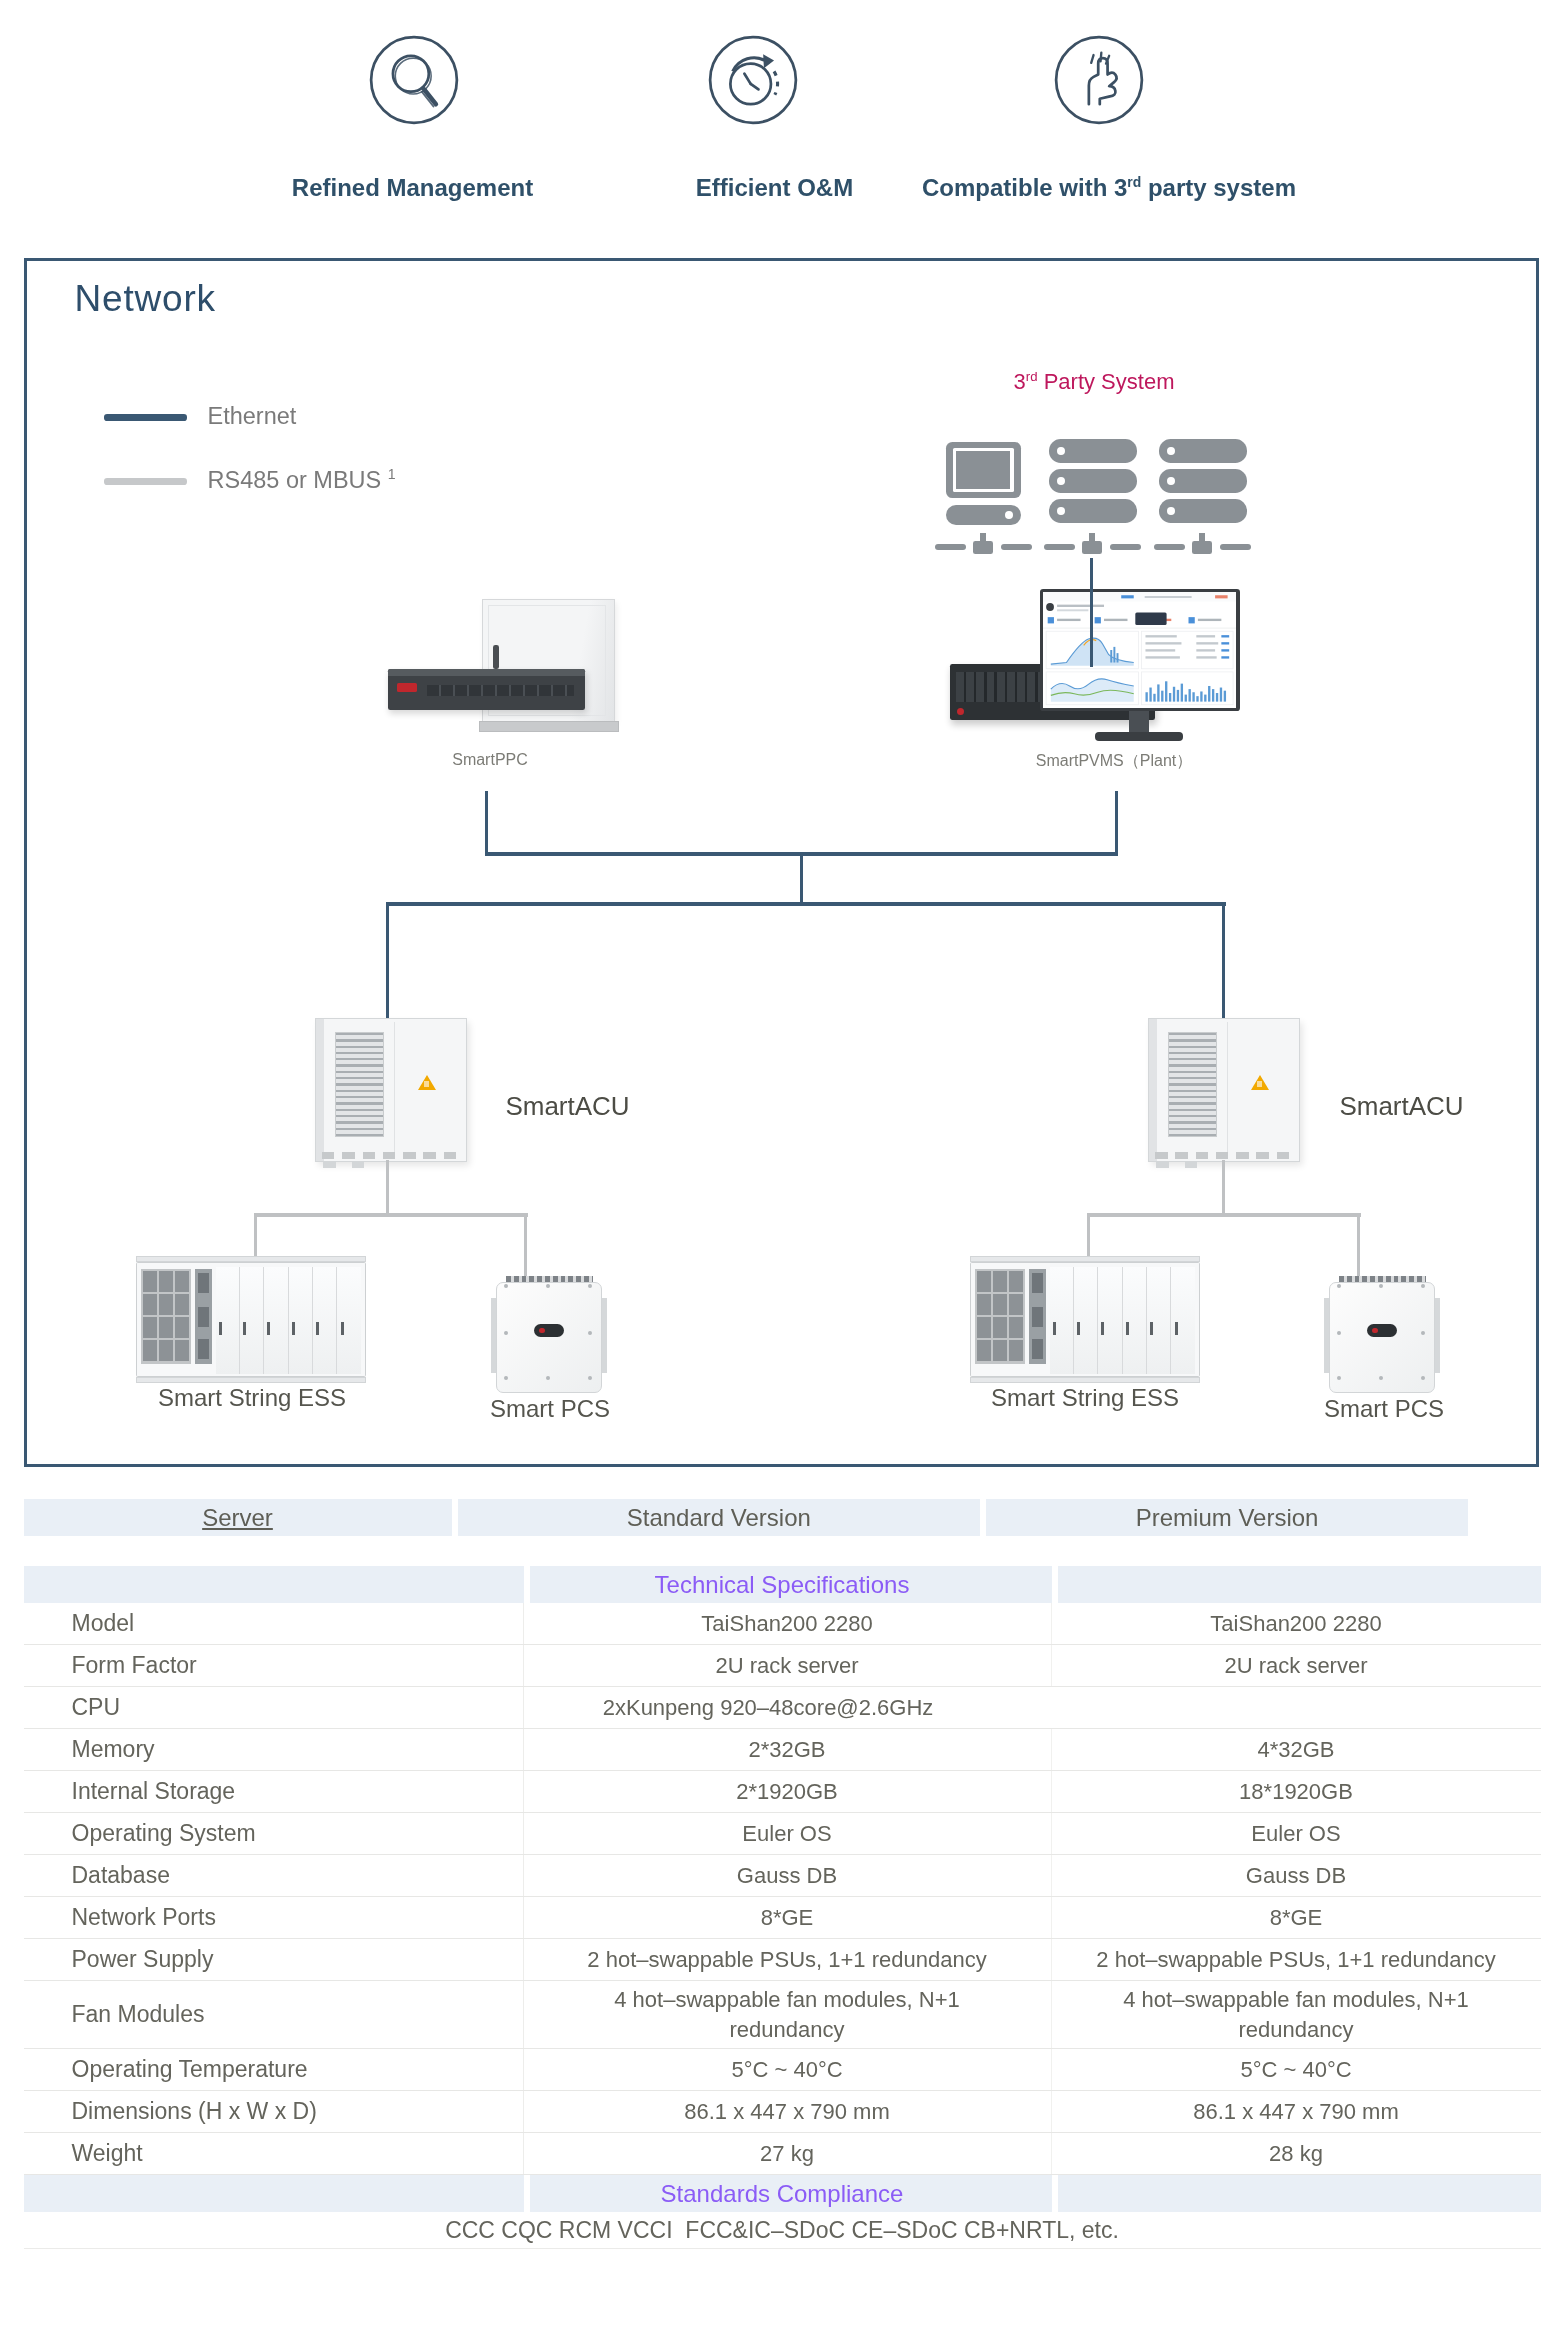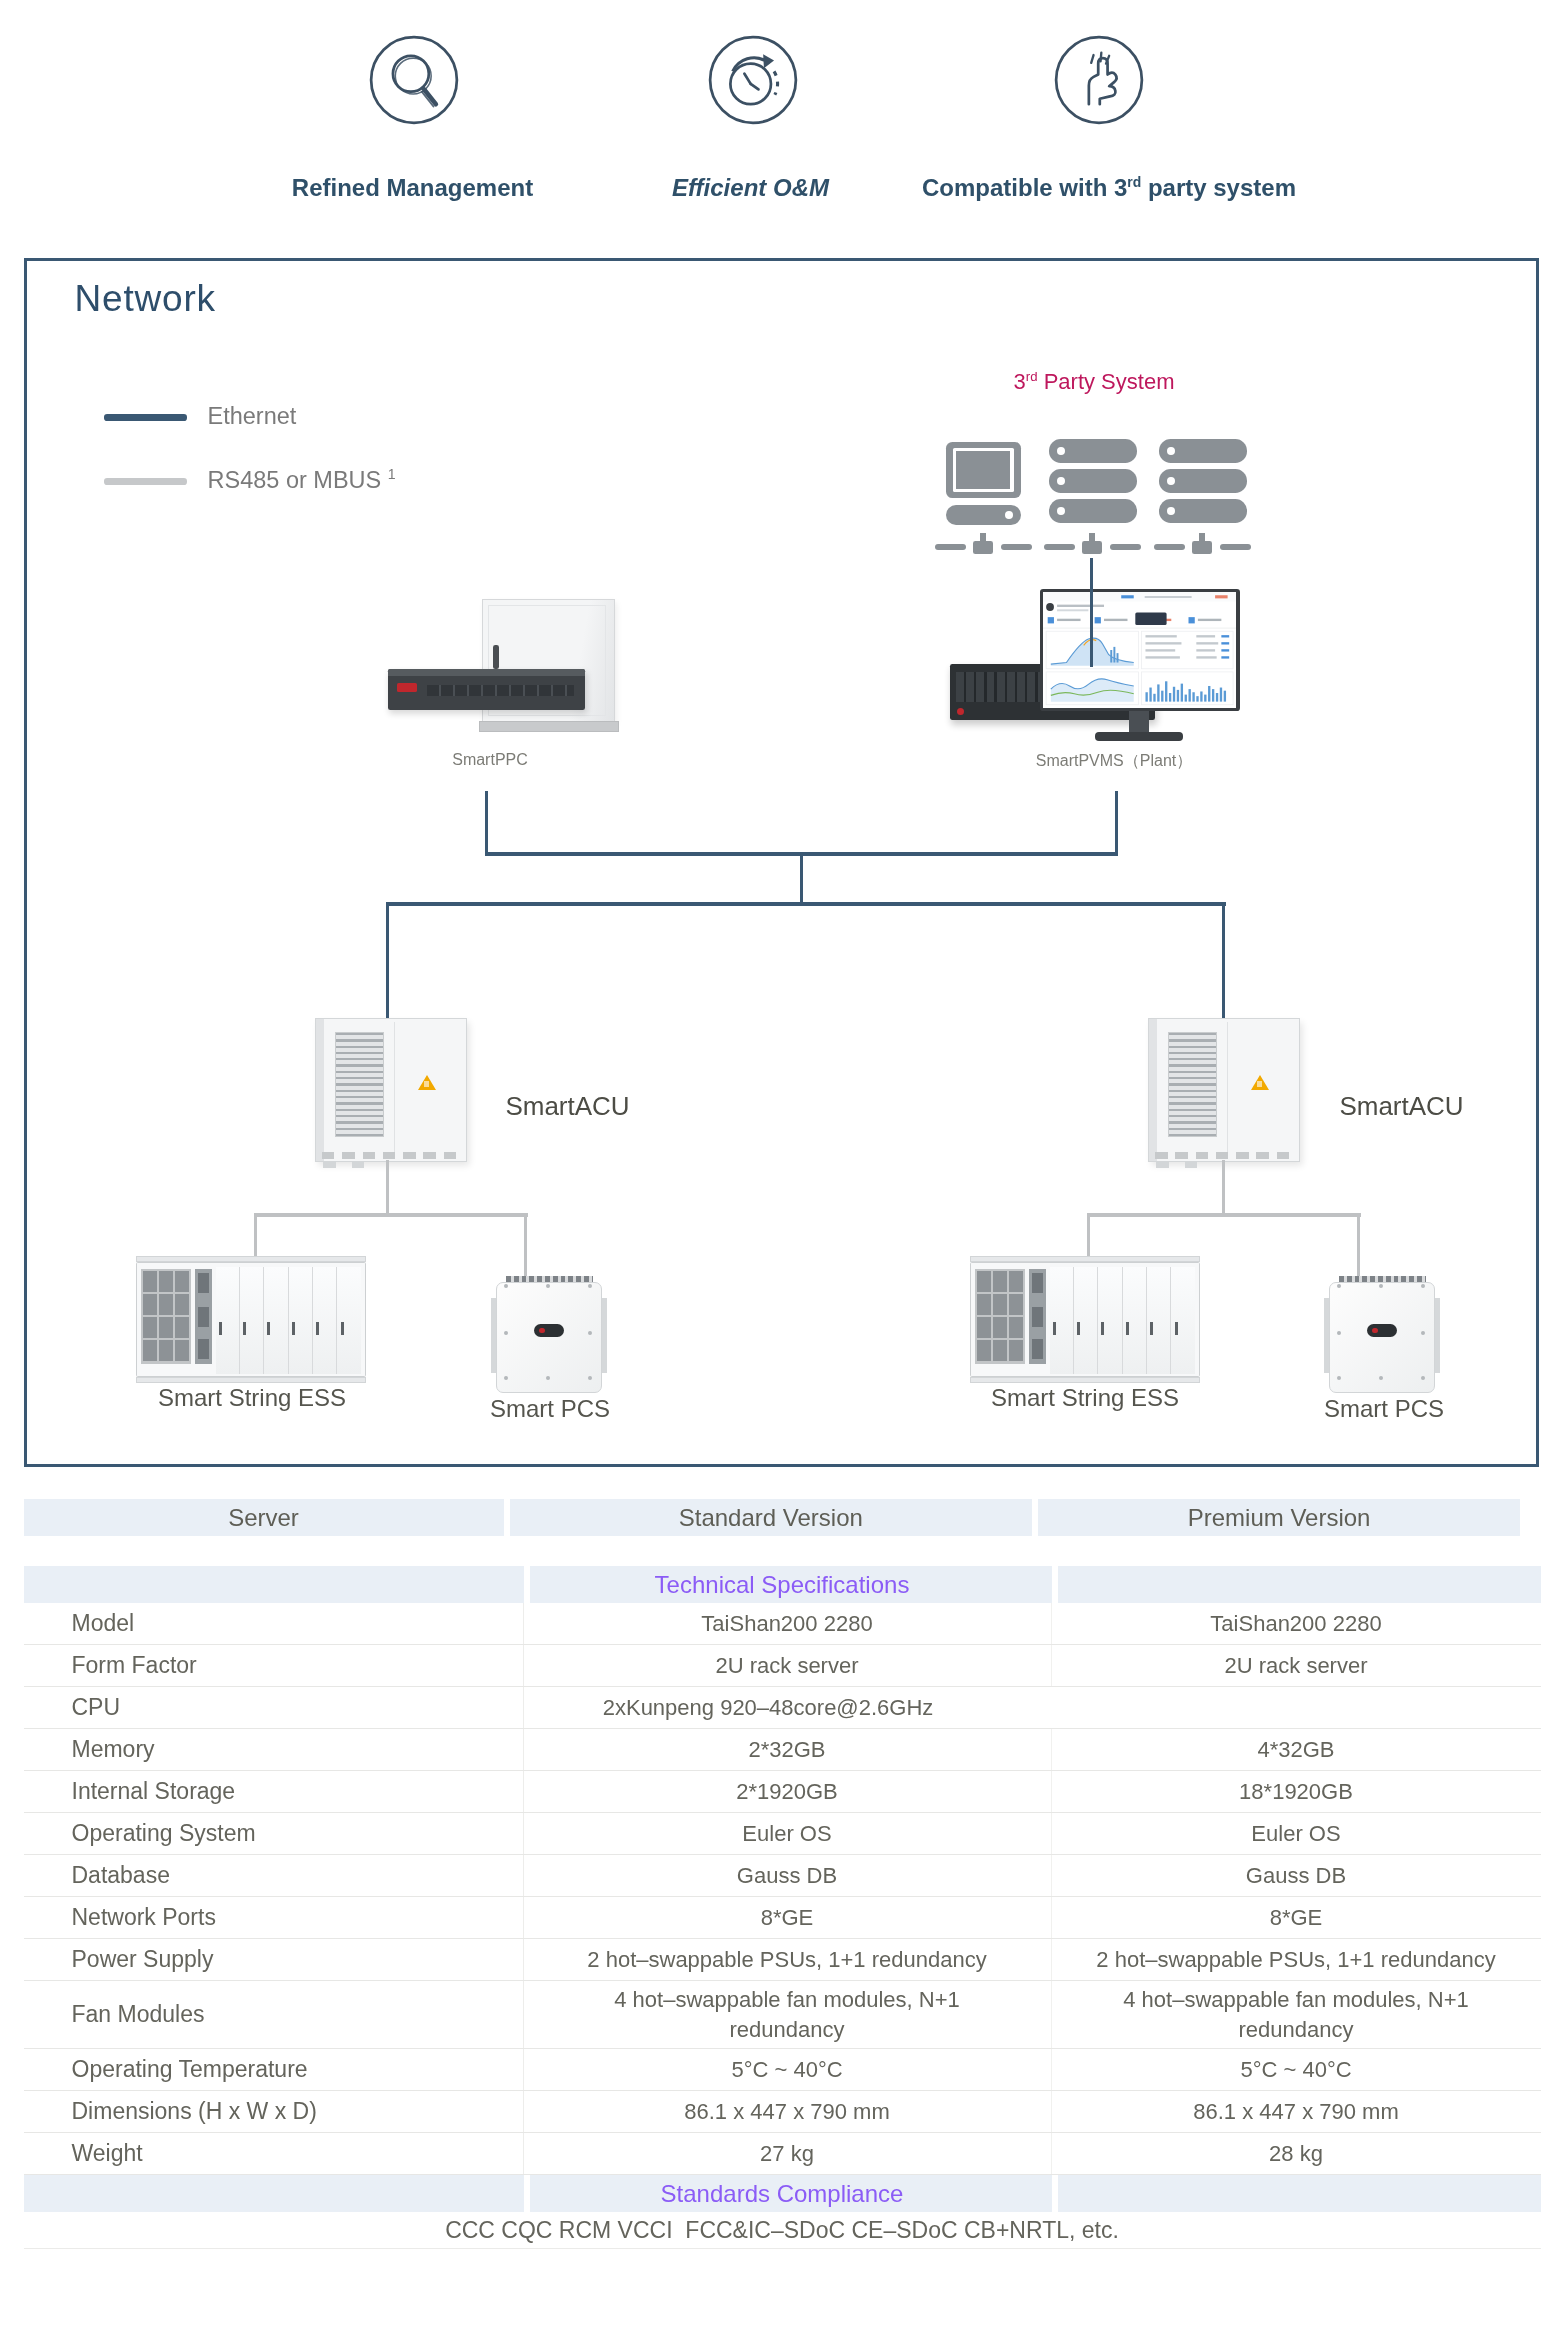--- a/index.html
+++ b/index.html
@@ -124,21 +124,21 @@
     <svg width="92" height="92" viewBox="0 0 118 118" fill="none" stroke="#3C5063">
       <circle cx="59" cy="59" r="55" stroke-width="3.5"></circle>
       <circle cx="56" cy="64" r="26" stroke-width="3.5"></circle>
       <path d="M56 64 L48 51" stroke-width="3.5" stroke-linecap="round"></path>
       <path d="M56 64 L66 71" stroke-width="3.5" stroke-linecap="round"></path>
       <path d="M33 48 A30 30 0 0 1 76 35" stroke-width="4"></path>
       <path d="M72 26 L86 34 L73 44 Z" fill="#3C5063" stroke="none"></path>
       <path d="M86 48 A30 30 0 0 1 87 78" stroke-width="4" stroke-dasharray="6 8"></path>
     </svg>
   </div>
-  <div class="feature-label" style="left:594px;width:313px;font-style:italic;"><span>Efficient O&amp;M</span><sup></sup><span></span></div>
+  <div class="feature-label" style="left:618px;width:313px;"><span>Efficient O&amp;M</span><sup></sup><span></span></div>
 
   <div class="fcircle" style="left:1053px;">
     <svg width="92" height="92" viewBox="0 0 118 118" fill="none" stroke="#3C5063">
       <circle cx="59" cy="59" r="55" stroke-width="3.5"></circle>
       <path d="M52 27 L49 37" stroke-width="3" stroke-linecap="round"></path>
       <path d="M62 24 L61 35" stroke-width="3" stroke-linecap="round"></path>
       <path d="M72 28 L68 38" stroke-width="3" stroke-linecap="round"></path>
       <path d="M46 90 L46 66 Q46 58 52 55 L58 52 L58 38 Q58 31 64 31 Q70 31 70 38 L70 52 Q76 47 80 52 Q84 57 78 62 L72 67 Q79 67 80 73 Q81 79 73 80 L60 83 L60 90" stroke-width="3.5" stroke-linejoin="round" stroke-linecap="round"></path>
     </svg>
   </div>
@@ -432,21 +432,21 @@
       <span class="railR"></span>
       <span class="body"></span>
       <span class="screws"></span>
       <span class="disp"></span>
   </div>
   <div class="nlabel" style="left:1260px;top:1134px;width:195px;font-size:24px;color:#55554E;">Smart PCS</div>
 </div>
 
 <div class="spec">
   <div class="hband">
-    <div class="hcell" style="width:480px;">Server</div>
+    <div class="hcell" style="width:428px;text-decoration:underline;">Server</div>
     <div class="hgap"></div>
     <div class="hcell" style="width:522px;">Standard Version</div>
     <div class="hgap"></div>
     <div class="hcell" style="width:482px;">Premium Version</div>
   </div>
   <div class="bandgap"></div>
   <div class="mband">
     <span>Technical Specifications</span>
     <span class="cut cut1"></span>
       <span class="cut cut2"></span>

